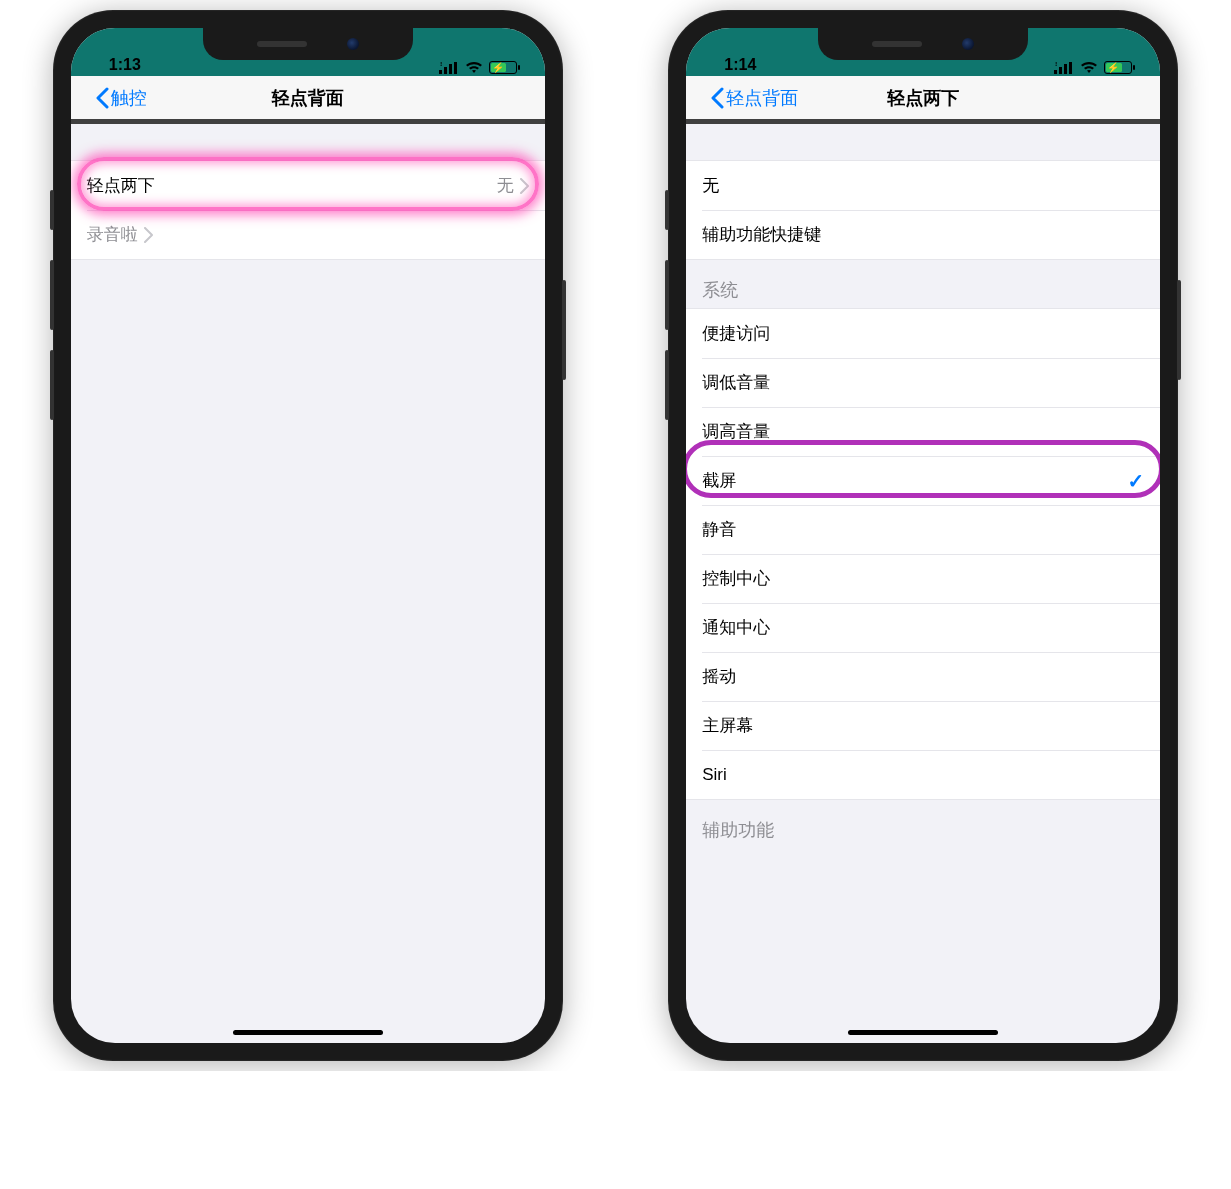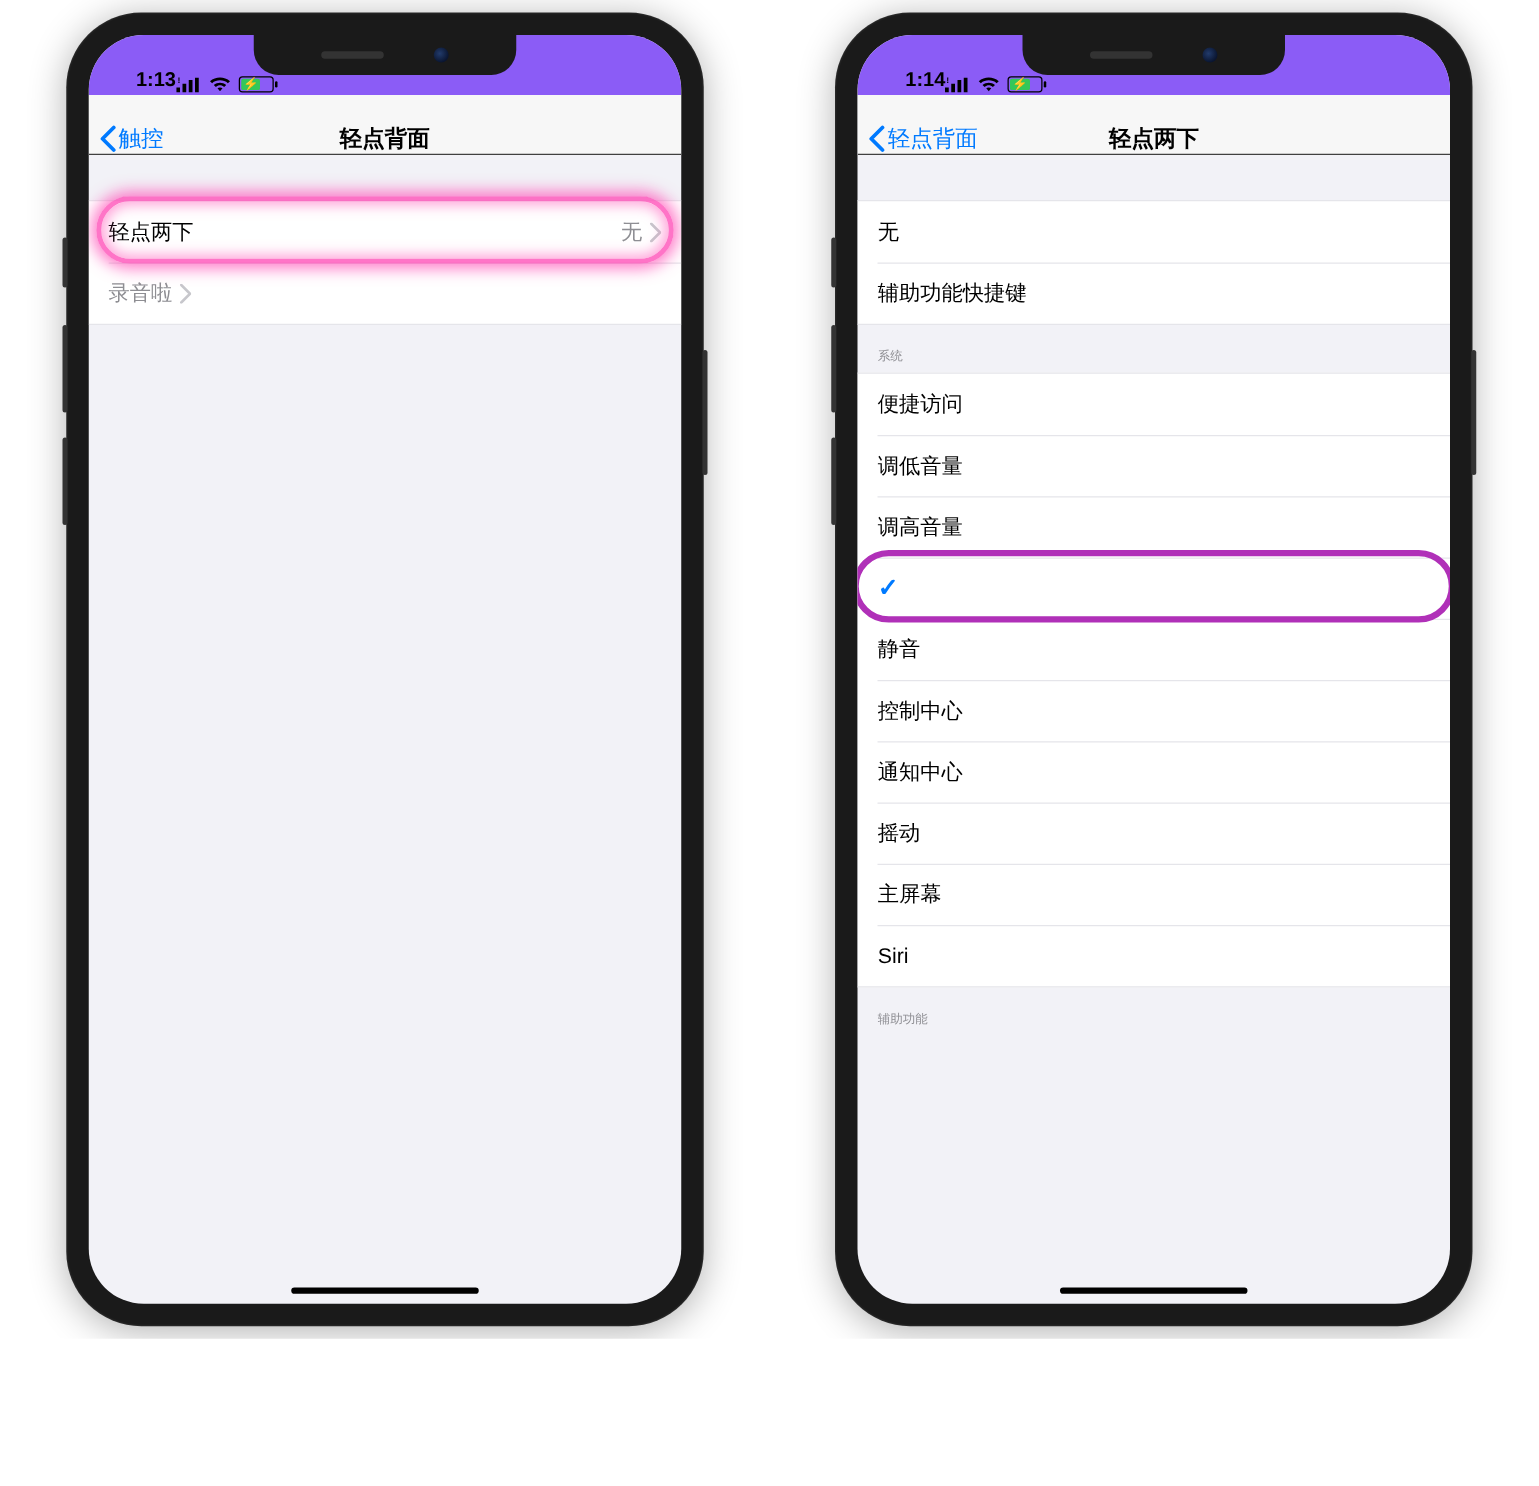--- a/index.html
+++ b/index.html
@@ -59,25 +59,26 @@
     width:50px; height:6px; border-radius:3px; background:#333;
   }
   .camera {
     width:12px; height:12px; border-radius:50%;
     background: radial-gradient(circle at 40% 40%, #223b6b 0%, #0a1530 70%);
   }
   
   .status-bar {
     height: 48px;
     display: flex;
+    justify-content: space-between;
     align-items: flex-end;
     padding: 0 28px 2px 28px;
     font-size: 16px;
     font-weight: 600;
-    background: #8b5cf6;
+    background: #0f766e;
   }
   .status-left { padding-left: 10px; }
   .status-right { display:flex; align-items:center; gap:6px; }
   .status-right svg, .status-right .battery { display:block; }
   .battery {
     width: 28px; height: 13px;
     border: 1.5px solid #000;
     border-radius: 3px;
     position: relative;
   }
@@ -92,45 +93,45 @@
     width:60%;
     background:#34c759;
     border-radius:1.5px;
     display:flex; align-items:center; justify-content:center;
   }
   .bolt { color:#000; font-size:10px; line-height:1; font-weight:bold;}
   
   .nav-bar {
     height: 48px;
     display: flex;
-    align-items: flex-end;
+    align-items: center;
     position: relative;
-    border-bottom: 1px solid #404040;
+    border-bottom: 5px solid #404040;
     background: #f7f7f7;
-    padding: 0 8px;
+    padding: 0 24px;
   }
   .nav-back {
     display:flex; align-items:center;
     color:#007aff;
     font-size:18px;
     cursor:pointer;
   }
   .nav-back svg { margin-right:2px; }
   .nav-title {
     position:absolute;
     left:0; right:0;
     text-align:center;
     font-size:18px;
     font-weight:600;
     pointer-events:none;
   }
   
   .section-gap { height: 36px; }
   .section-header {
-    font-size: 10px;
+    font-size: 18px;
     color: #8e8e93;
     padding: 18px 16px 6px 16px;
   }
   .cell-group {
     background: #fff;
     border-top: 1px solid #e5e5ea;
     border-bottom: 1px solid #e5e5ea;
   }
   .cell {
     min-height: 49px;
@@ -310,20 +311,21 @@
       <div class="cell">
             <span class="cell-label">便捷访问</span>
           </div>
           <div class="cell">
             <span class="cell-label">调低音量</span>
           </div>
           <div class="cell">
             <span class="cell-label">调高音量</span>
           </div>
           <div class="cell">
+            <span class="cell-label">截屏</span>
             <span class="checkmark">✓</span>
           </div>
           <div class="cell">
             <span class="cell-label">静音</span>
           </div>
           <div class="cell">
             <span class="cell-label">控制中心</span>
           </div>
           <div class="cell">
             <span class="cell-label">通知中心</span>

